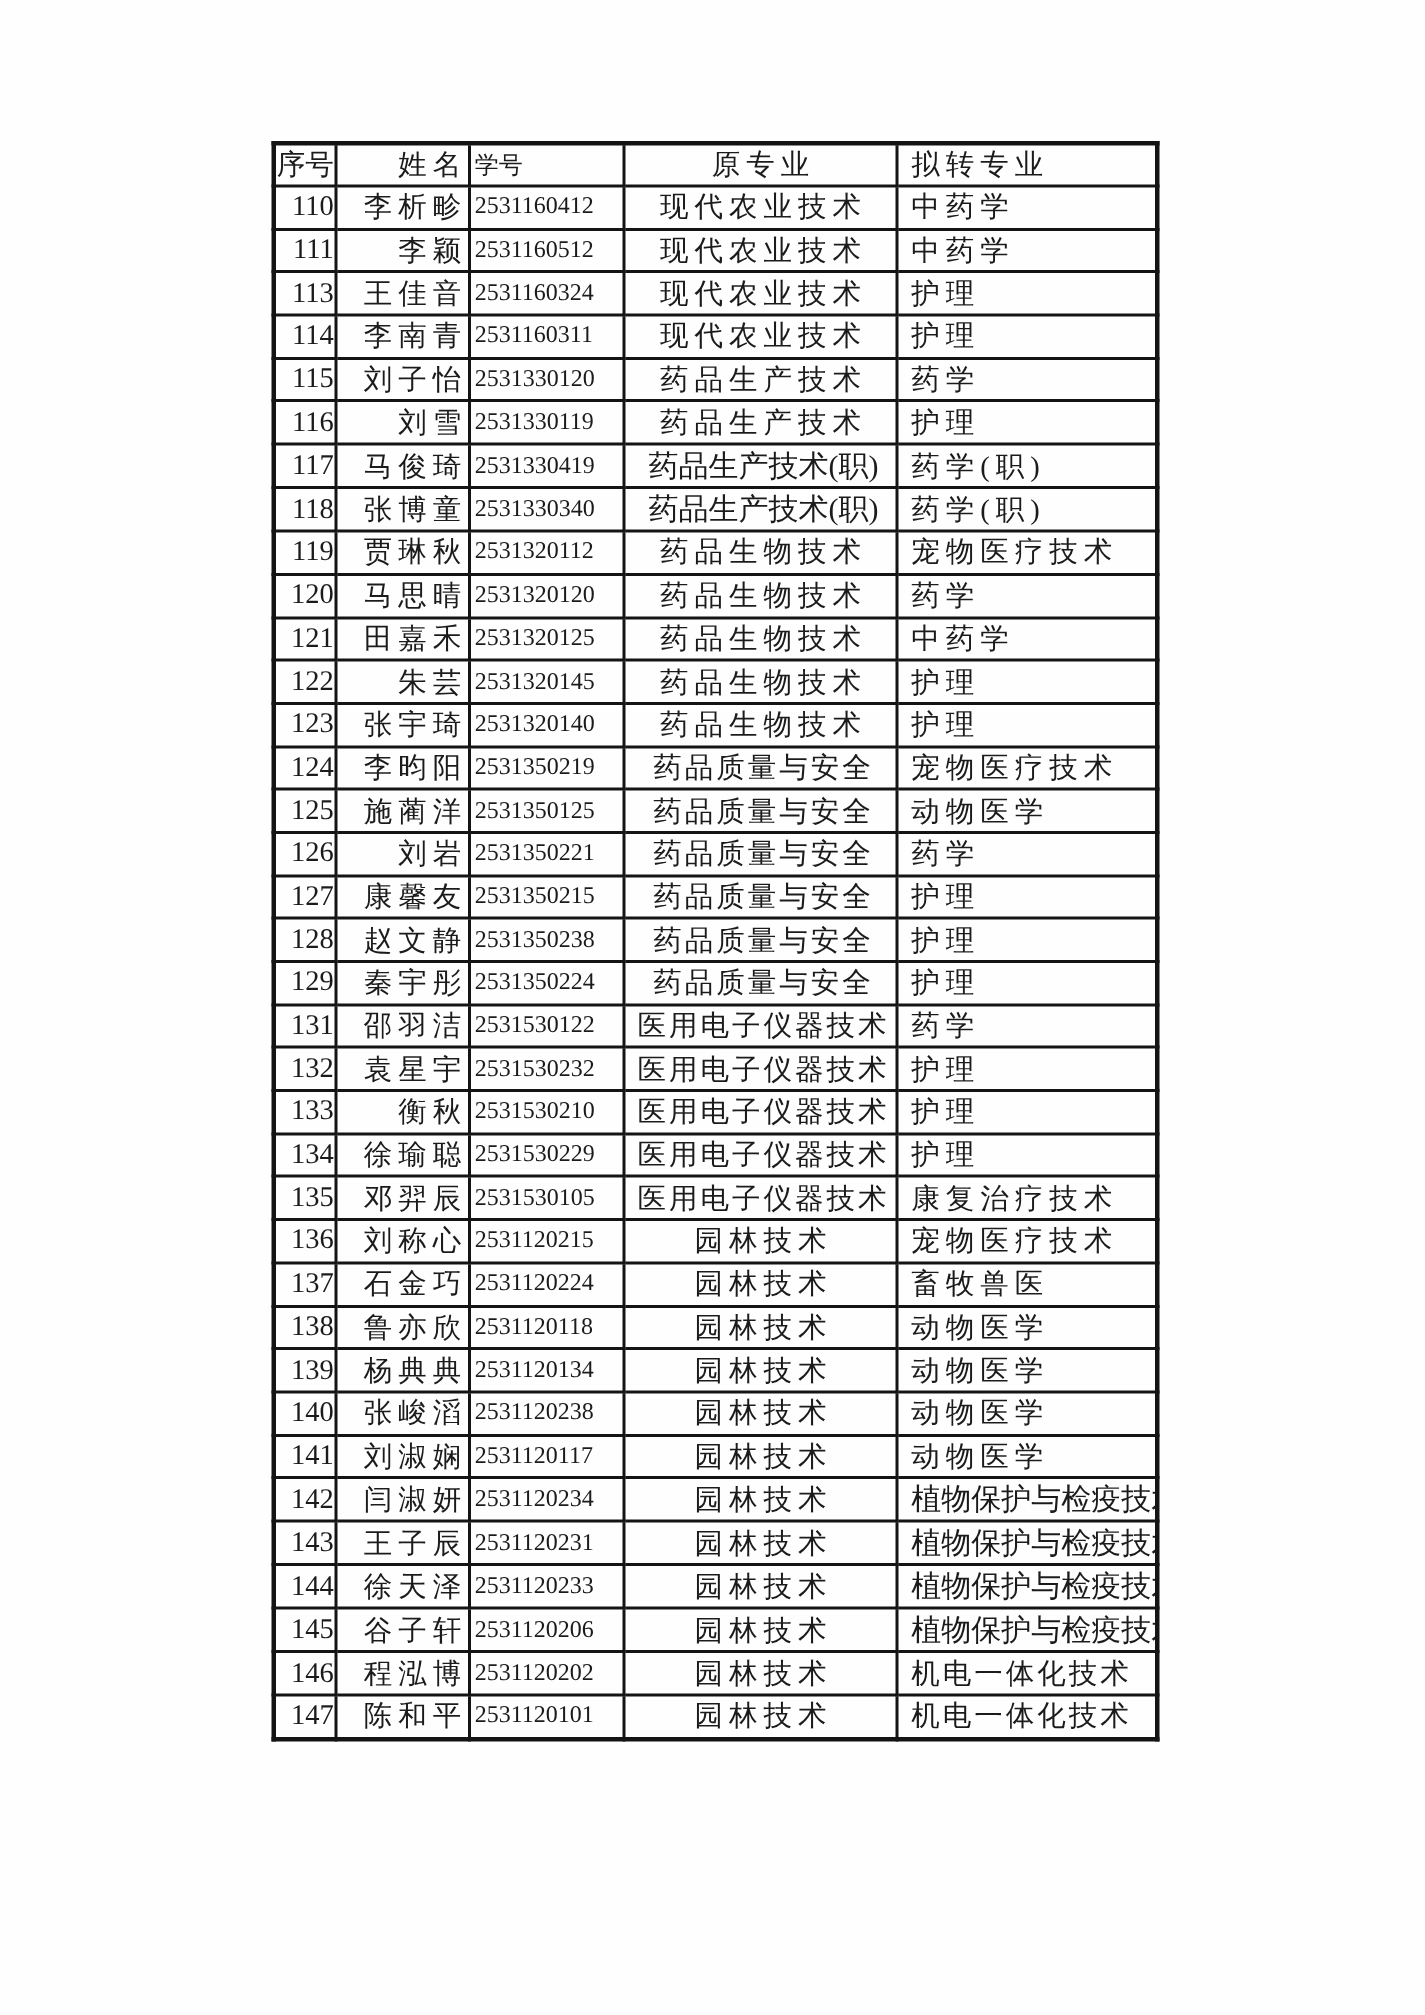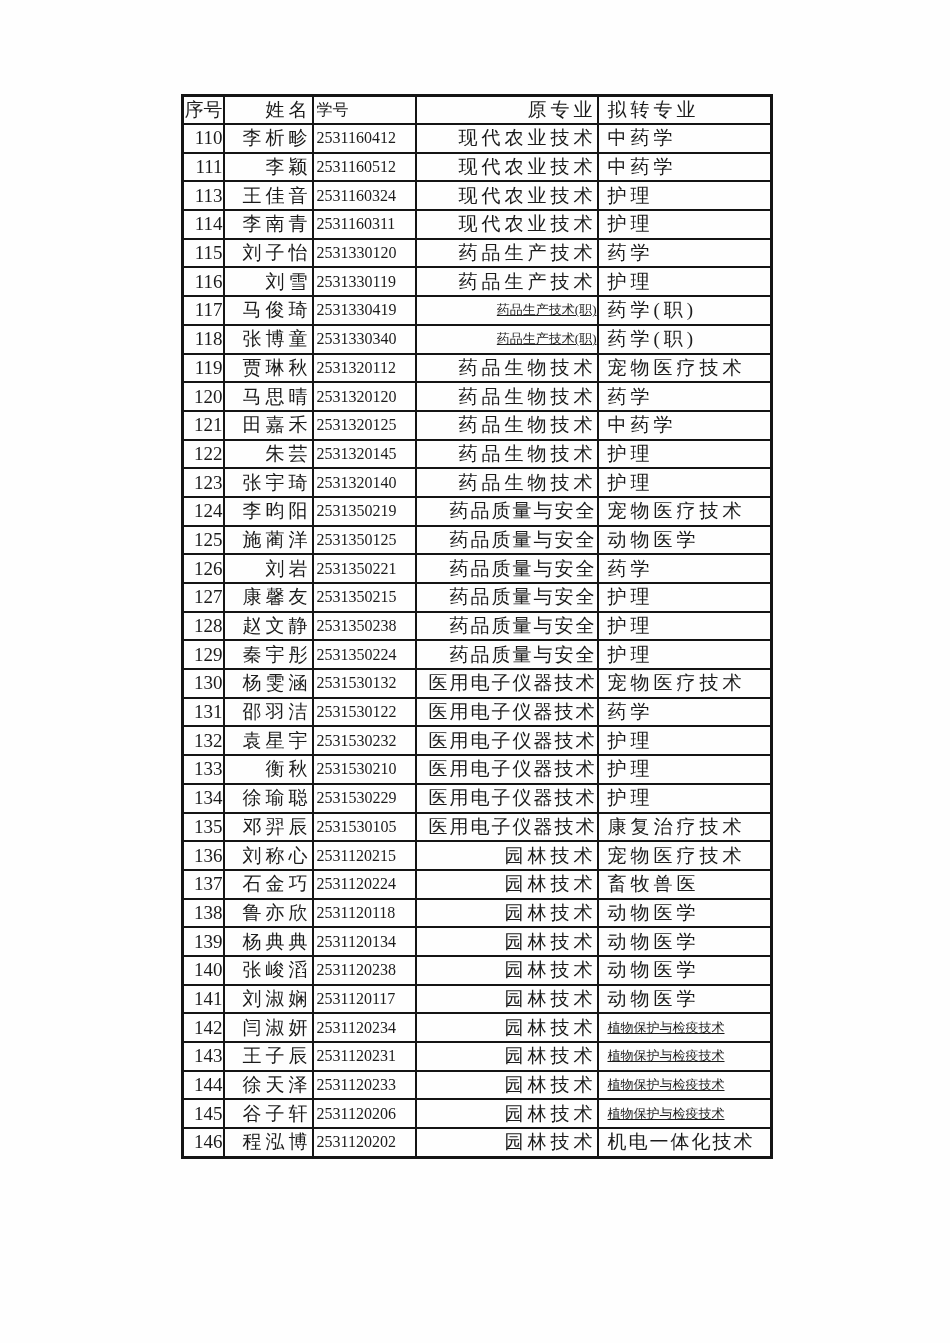--- a/index.html
+++ b/index.html
@@ -38,25 +38,25 @@
   }
   .roster thead th {
     text-align: center;
     letter-spacing: 4px;
     height: 25px;
   }
   
   .roster .c0 { text-align: right; letter-spacing: 0; }
   .roster .c1 { text-align: right; padding-left: 7px; letter-spacing: 4px; }
   .roster .c2 { text-align: left; padding-left: 3px; letter-spacing: 0; font-size: 16px; }
-  .roster .c3 { text-align: right; padding-left: 5px; letter-spacing: 4px; }
+  .roster .c3 { text-align: center; padding-left: 5px; letter-spacing: 4px; }
   .roster .c4 { text-align: left; padding-left: 9px; letter-spacing: 4px; }
   
   .roster td.tight  { letter-spacing: 2px !important; }
-  .roster td.xtight { letter-spacing: 0 !important; font-size: 13px; text-decoration: underline; }
+  .roster td.xtight { letter-spacing: 0 !important; font-size: 20px; }
 </style>
 </head>
 <body>
 
 <div class="page">
   <table class="roster">
     <colgroup>
       <col style="width:41px">
       <col style="width:89px">
       <col style="width:103px">
@@ -200,27 +200,20 @@
           <td class="c4">护理</td>
         </tr>
         <tr>
           <td class="c0">129</td>
           <td class="c1">秦宇彤</td>
           <td class="c2">2531350224</td>
           <td class="c3 tight">药品质量与安全</td>
           <td class="c4">护理</td>
         </tr>
         <tr>
-          <td class="c0">130</td>
-          <td class="c1">杨雯涵</td>
-          <td class="c2">2531530132</td>
-          <td class="c3 tight">医用电子仪器技术</td>
-          <td class="c4">宠物医疗技术</td>
-        </tr>
-        <tr>
           <td class="c0">131</td>
           <td class="c1">邵羽洁</td>
           <td class="c2">2531530122</td>
           <td class="c3 tight">医用电子仪器技术</td>
           <td class="c4">药学</td>
         </tr>
         <tr>
           <td class="c0">132</td>
           <td class="c1">袁星宇</td>
           <td class="c2">2531530232</td>
@@ -315,18 +308,25 @@
           <td class="c0">145</td>
           <td class="c1">谷子轩</td>
           <td class="c2">2531120206</td>
           <td class="c3">园林技术</td>
           <td class="c4 xtight">植物保护与检疫技术</td>
         </tr>
         <tr>
           <td class="c0">146</td>
           <td class="c1">程泓博</td>
           <td class="c2">2531120202</td>
+          <td class="c3">园林技术</td>
+          <td class="c4 tight">机电一体化技术</td>
+        </tr>
+        <tr>
+          <td class="c0">147</td>
+          <td class="c1">陈和平</td>
+          <td class="c2">2531120101</td>
           <td class="c3">园林技术</td>
           <td class="c4 tight">机电一体化技术</td>
         </tr>
       </tbody>
   </table>
 </div>
 
 </body></html>

